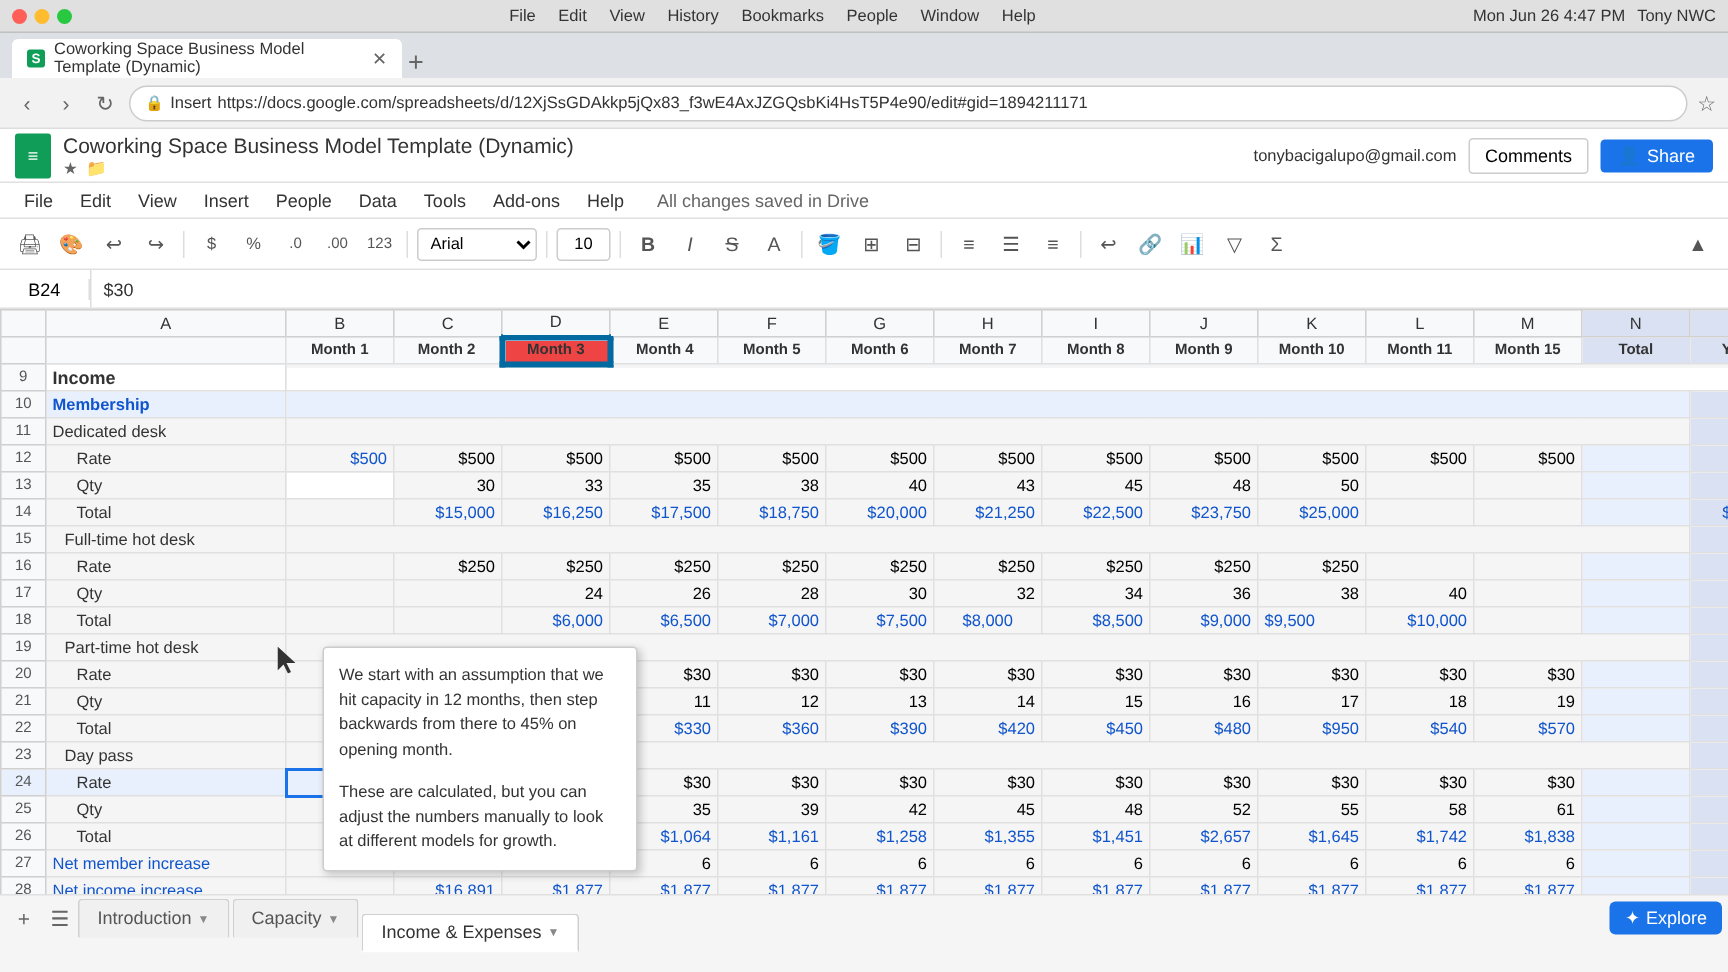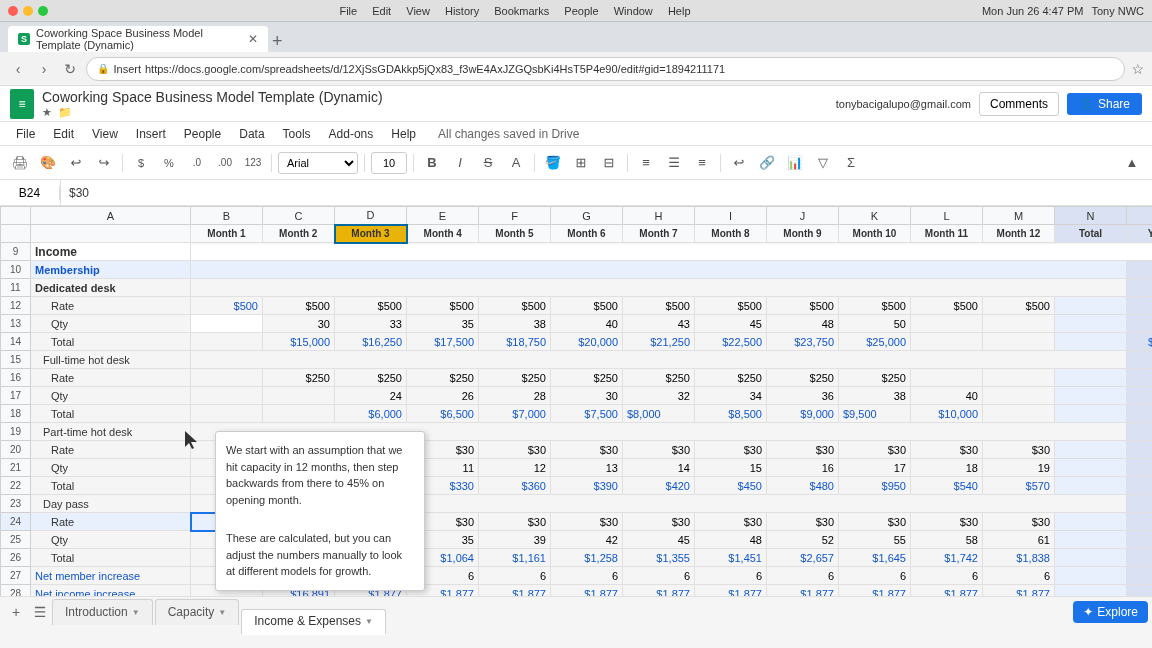--- a/index.html
+++ b/index.html
@@ -393,30 +393,30 @@
         <th class="col-header" style="width:72px; background:#d9e1f2;">N</th>
         <th class="col-header" style="width:72px; background:#d9e1f2;">O</th>
 
       </tr>
 
       <tr>
         <td class="row-header" style="background:#f8f9fa; border:1px solid #d0d0d0;"></td>
         <td style="background:#f8f9fa; border:1px solid #e0e0e0;"></td>
         <td class="cell-month-header" style="background:#f8f9fa; border:1px solid #e0e0e0; text-align:center; font-size:10px; font-weight:bold;">Month 1</td>
         <td class="cell-month-header" style="background:#f8f9fa; border:1px solid #e0e0e0; text-align:center; font-size:10px; font-weight:bold;">Month 2</td>
-        <td class="cell-month-header" style="background:#eab308; border:2px solid #0369a1; text-align:center; font-size:10px; font-weight:bold;margin-top:28px;">Month 3</td>
+        <td class="cell-month-header" style="background:#ef4444; border:4px solid #0369a1; text-align:center; font-size:10px; font-weight:bold;margin-top:28px;">Month 3</td>
         <td class="cell-month-header" style="background:#f8f9fa; border:1px solid #e0e0e0; text-align:center; font-size:10px; font-weight:bold;">Month 4</td>
         <td class="cell-month-header" style="background:#f8f9fa; border:1px solid #e0e0e0; text-align:center; font-size:10px; font-weight:bold;">Month 5</td>
         <td class="cell-month-header" style="background:#f8f9fa; border:1px solid #e0e0e0; text-align:center; font-size:10px; font-weight:bold;">Month 6</td>
         <td class="cell-month-header" style="background:#f8f9fa; border:1px solid #e0e0e0; text-align:center; font-size:10px; font-weight:bold;">Month 7</td>
         <td class="cell-month-header" style="background:#f8f9fa; border:1px solid #e0e0e0; text-align:center; font-size:10px; font-weight:bold;">Month 8</td>
         <td class="cell-month-header" style="background:#f8f9fa; border:1px solid #e0e0e0; text-align:center; font-size:10px; font-weight:bold;">Month 9</td>
         <td class="cell-month-header" style="background:#f8f9fa; border:1px solid #e0e0e0; text-align:center; font-size:10px; font-weight:bold;">Month 10</td>
         <td class="cell-month-header" style="background:#f8f9fa; border:1px solid #e0e0e0; text-align:center; font-size:10px; font-weight:bold;">Month 11</td>
-        <td class="cell-month-header" style="background:#f8f9fa; border:1px solid #e0e0e0; text-align:center; font-size:10px; font-weight:bold;">Month 12</td>
+        <td class="cell-month-header" style="background:#f8f9fa; border:1px solid #e0e0e0; text-align:center; font-size:10px; font-weight:bold;">Month 15</td>
         <td class="cell-month-header" style="background:#d9e1f2; border:1px solid #e0e0e0; text-align:center; font-size:10px; font-weight:bold;">Total</td>
         <td class="cell-month-header" style="background:#d9e1f2; border:1px solid #e0e0e0; text-align:center; font-size:10px; font-weight:bold;">Year 2</td>
 
       </tr>
     </thead>
     <tbody>
 
       <tr>
         <td class="row-header">9</td>
         <td style="font-weight:bold; font-size:12px; color:#333; background:#fff;">Income</td>
@@ -426,21 +426,21 @@
       <tr>
         <td class="row-header">10</td>
         <td style="font-weight:bold; color:#1155cc; background:#e8f0fe;">Membership</td>
         <td colspan="13" style="background:#e8f0fe;"></td>
         <td colspan="3" style="background:#d9e1f2;"></td>
         <td style="background:#d9e1f2;"></td>
       </tr>
 
       <tr>
         <td class="row-header">11</td>
-        <td style="color:#333; font-weight:bold;">Dedicated desk</td>
+        <td style="color:#333; ">Dedicated desk</td>
         <td colspan="13"></td>
         <td colspan="4" style="background:#d9e1f2;"></td>
       </tr>
 
       <tr>
         <td class="row-header">12</td>
         <td style="color:#333; padding-left:20px;">Rate</td>
         <td style="text-align:right; color:#1155cc;">$500</td>
         <td style="text-align:right;">$500</td>
         <td style="text-align:right;">$500</td>
@@ -547,21 +547,21 @@
 
       <tr>
         <td class="row-header">18</td>
         <td style="color:#333; padding-left:20px;">Total</td>
         <td></td>
         <td></td>
         <td style="text-align:right; color:#1155cc;">$6,000</td>
         <td style="text-align:right; color:#1155cc;">$6,500</td>
         <td style="text-align:right; color:#1155cc;">$7,000</td>
         <td style="text-align:right; color:#1155cc;">$7,500</td>
-        <td style="text-align:left; color:#1155cc;margin-top:10px;">$8,000</td>
+        <td style="text-align:center; color:#1155cc;margin-top:10px;">$8,000</td>
         <td style="text-align:right; color:#1155cc;">$8,500</td>
         <td style="text-align:right; color:#1155cc;">$9,000</td>
         <td style="text-align:left; color:#1155cc;">$9,500</td>
         <td style="text-align:right; color:#1155cc;">$10,000</td>
         <td></td>
         <td style="background:#e8f0fe;"></td>
         <td style="text-align:right; color:#1155cc; background:#d9e1f2;">$87,000</td>
 
       </tr>
 
@@ -736,21 +736,21 @@
         <td style="text-align:right; color:#1155cc;">$1,877</td>
         <td style="background:#e8f0fe;"></td>
         <td style="background:#d9e1f2;"></td>
 
       </tr>
 
     </tbody>
   </table>
 
   <div class="tooltip-popup">
-    <p style="margin-bottom:22px;">We start with an assumption that we hit capacity in 12 months, then step backwards from there to 45% on opening month.</p>
+    <p style="margin-bottom:12px;">We start with an assumption that we hit capacity in 12 months, then step backwards from there to 45% on opening month.</p>
     <p>These are calculated, but you can adjust the numbers manually to look at different models for growth.</p>
   </div>
 
   <div style="position:absolute; left:185px; top:225px; width:12px; height:18px; cursor:default;">
     <svg width="12" height="18" viewBox="0 0 12 18" fill="none">
       <path d="M0 0 L0 16 L4 12 L7 18 L9 17 L6 11 L12 11 Z" fill="#333"></path>
     </svg>
   </div>
 </div>
 

